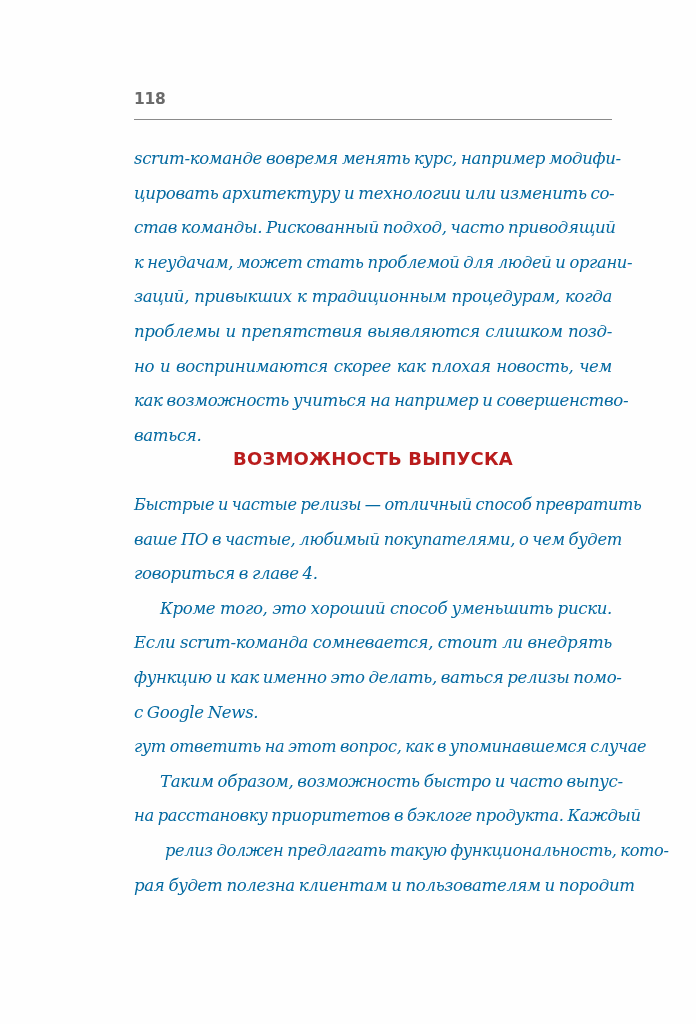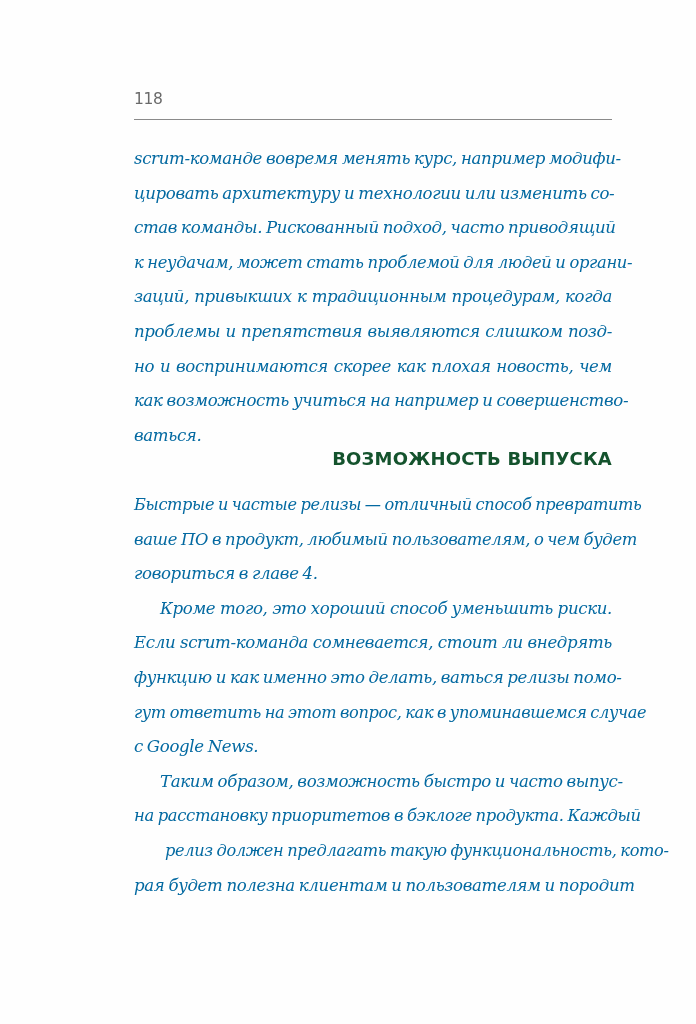--- a/index.html
+++ b/index.html
@@ -1,26 +1,26 @@
 <!DOCTYPE html>
 <html><head>
 <meta charset="utf-8">
 <style>
   html, body { margin: 0; padding: 0; background: #ffffff; }
   body { width: 696px; height: 1024px; position: relative; overflow: hidden; }
   .page { position: absolute; left: 0; top: 0; width: 696px; height: 1024px; background: #fefefe; }
   .header { position: absolute; left: 134px; top: 88px; width: 478px; height: 30px; }
-  .pagenum { position: absolute; left: 0; top: 2px; font-family: "DejaVu Sans", sans-serif; font-size: 15.5px; color: #6a6a6a; font-weight: 400; letter-spacing: -0.3px; }
+  .pagenum { position: absolute; left: 0; top: 2px; font-family: "DejaVu Sans", sans-serif; font-size: 15.5px; color: #6a6a6a; font-weight: 700; letter-spacing: -0.3px; }
   .running { position: absolute; right: 0; top: 2px; font-family: "DejaVu Sans", sans-serif; font-size: 15px; color: #6a6a6a; letter-spacing: -0.2px; }
   .rule { position: absolute; left: 134px; top: 119px; width: 478px; height: 1px; background: #8a8a8a; }
   .body { position: absolute; left: 134px; width: 478px; }
   .line { height: 34.6px; line-height: 34.6px; font-family: "DejaVu Serif", serif; font-size: 16.6px; color: #0369a1; text-align: justify; text-align-last: justify; white-space: nowrap; word-spacing: -1px; letter-spacing: -0.35px; font-style: italic; }
   .line.last { text-align-last: left; }
   .line.indent { text-indent: 26px; }
-  .heading { position: absolute; left: 134px; top: 448px; width: 478px; text-align: right; font-family: "DejaVu Sans", sans-serif; font-size: 18px; font-weight: bold; color: #14532d; letter-spacing: 0.2px; }
+  .heading { position: absolute; left: 134px; top: 448px; width: 478px; text-align: center; font-family: "DejaVu Sans", sans-serif; font-size: 18px; font-weight: bold; color: #b91c1c; letter-spacing: 0.2px; }
 </style>
 </head>
 <body>
 
 <div class="page">
 
   <div class="header">
     <span class="pagenum">118</span>
   </div>
   <div class="rule"></div>
@@ -35,29 +35,29 @@
     <div class="line">но и воспринимаются скорее как плохая новость, чем</div>
     <div class="line">как возможность учиться на например и совершенство-</div>
     <div class="line last">ваться.</div>
   </div>
 
   <div class="heading">ВОЗМОЖНОСТЬ ВЫПУСКА</div>
 
   <div class="body" style="top:488px;">
     <div>
       <div class="line" style="font-size: 16.2px;">Быстрые и частые релизы — отличный способ превратить</div>
-      <div class="line" style="font-size: 16.4px;">ваше ПО в продукт, любимый пользователям, о чем будет</div>
+      <div class="line" style="font-size: 16.4px;">ваше ПО в частые, любимый покупателями, о чем будет</div>
       <div class="line last">говориться в главе 4.</div>
     </div>
     <div>
       <div class="line indent">Кроме того, это хороший способ уменьшить риски.</div>
       <div class="line">Если scrum-команда сомневается, стоит ли внедрять</div>
       <div class="line">функцию и как именно это делать, ваться релизы помо-</div>
+      <div class="line last">с Google News.</div>
       <div class="line" style="font-size: 16.2px;">гут ответить на этот вопрос, как в упоминавшемся случае</div>
-      <div class="line last">с Google News.</div>
     </div>
     <div>
       <div class="line indent">Таким образом, возможность быстро и часто выпус-</div>
       <div class="line" style="font-size: 16.4px;">на расстановку приоритетов в бэклоге продукта. Каждый</div>
       <div class="line" style="font-size: 16.2px; margin-left: 31px;">релиз должен предлагать такую функциональность, кото-</div>
       <div class="line">рая будет полезна клиентам и пользователям и породит</div>
     </div>
   </div>
 
 </div>

